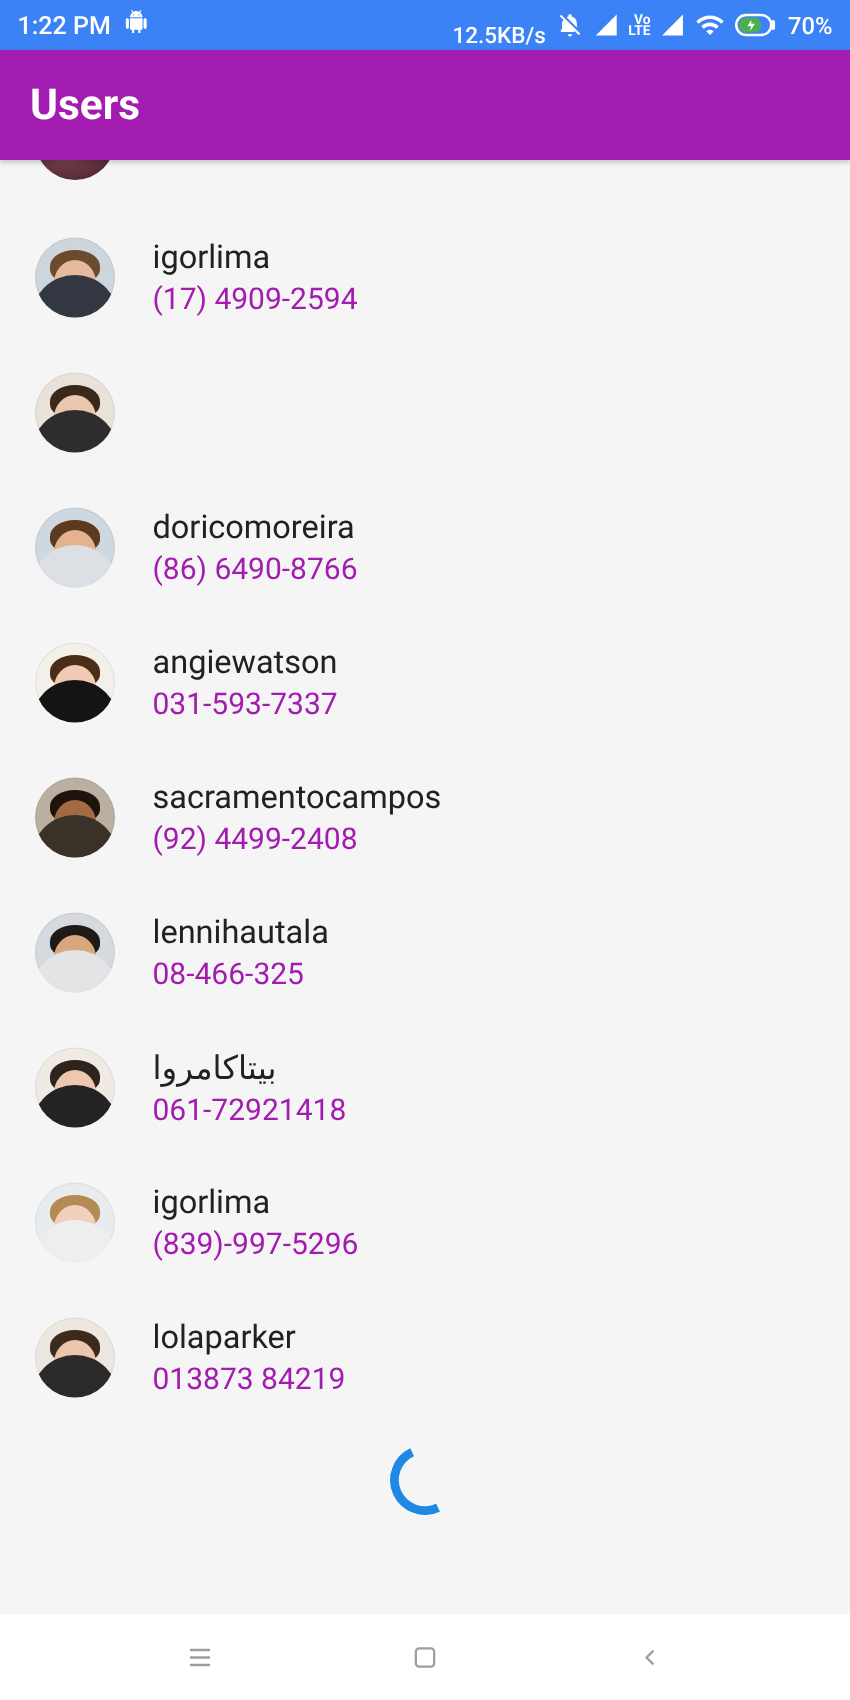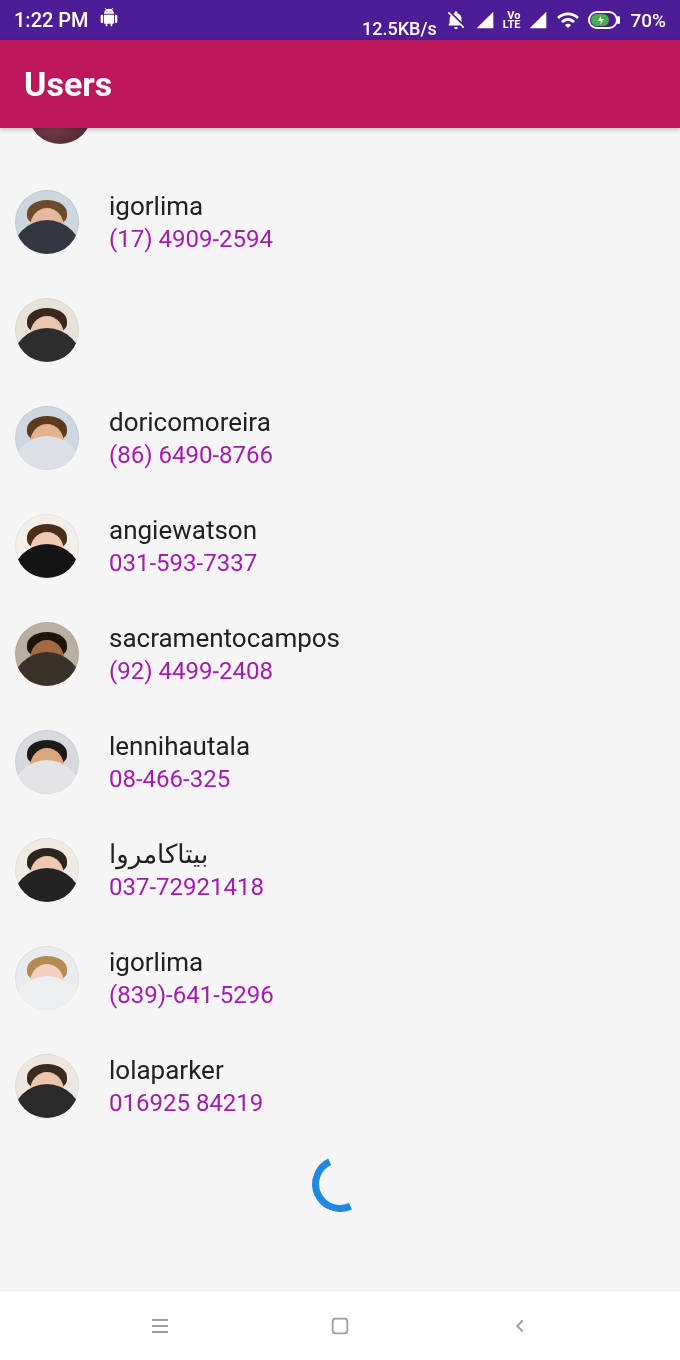--- a/index.html
+++ b/index.html
@@ -1,39 +1,39 @@
 <!DOCTYPE html>
 <html><head>
 <meta charset="utf-8">
 <style>
   * { margin: 0; padding: 0; box-sizing: border-box; }
   html, body { width: 680px; height: 1360px; font-family: Roboto, Arial, sans-serif; background: #fafafa; overflow: hidden; }
 
   
   .status-bar {
     height: 40px;
-    background: #4c1d95;
+    background: #3b82f6;
     color: #fff;
     display: flex;
     align-items: center;
     justify-content: space-between;
     padding: 0 14px;
     font-size: 20px;
     font-weight: 500;
   }
   .status-left { display: flex; align-items: center; gap: 10px; }
   .status-right { display: flex; align-items: center; gap: 8px; }
   .status-right .ic { display: inline-flex; align-items: center; }
   .batt-wrap { display: inline-flex; align-items: center; }
   .volte { font-size: 11px; line-height: 9px; font-weight: 700; text-align: right; }
 
   
   .app-bar {
     height: 88px;
-    background: #be185d;
+    background: #a21caf;
     color: #fff;
     display: flex;
     align-items: center;
     padding: 0 24px;
     box-shadow: 0 2px 4px rgba(0,0,0,0.2);
     position: relative;
     z-index: 5;
   }
   .app-title { font-size: 34px; font-weight: 700; }
 
@@ -53,21 +53,21 @@
     border-radius: 50%;
     background: radial-gradient(circle at 40% 35%, #b4777f 0%, #6a3742 55%, #3c1f27 100%);
   }
 
   .list { padding-top: 40px; }
 
   .user-row {
     display: flex;
     align-items: center;
     gap: 30px;
-    padding: 22px 15px;
+    padding: 22px 28px;
   }
   .avatar {
     width: 64px; height: 64px; border-radius: 50%;
     flex: 0 0 64px;
     background: #ddd;
     position: relative;
     overflow: hidden;
     box-shadow: inset 0 0 0 1px rgba(0,0,0,0.05);
   }
   .info .name { font-size: 26px; color: #212121; margin-bottom: 4px; }
@@ -235,43 +235,43 @@
     </div>
   </div>
 
   <div class="user-row">
     <div class="avatar av6">
       <div class="hair"></div>
       <div class="face"></div>
     </div>
     <div class="info">
       <div class="name">بیتاکامروا</div>
-      <div class="phone">037-72921418</div>
+      <div class="phone">061-72921418</div>
     </div>
   </div>
 
   <div class="user-row">
     <div class="avatar av7">
       <div class="hair"></div>
       <div class="face"></div>
     </div>
     <div class="info">
       <div class="name">igorlima</div>
-      <div class="phone">(839)-641-5296</div>
+      <div class="phone">(839)-997-5296</div>
     </div>
   </div>
 
   <div class="user-row">
     <div class="avatar av8">
       <div class="hair"></div>
       <div class="face"></div>
     </div>
     <div class="info">
       <div class="name">lolaparker</div>
-      <div class="phone">016925 84219</div>
+      <div class="phone">013873 84219</div>
     </div>
   </div>
 </div>
   <div class="spinner-wrap">
     <div class="spinner"></div>
   </div>
 </div>
 
 <div class="nav-bar">
   <div class="nav-ic">

